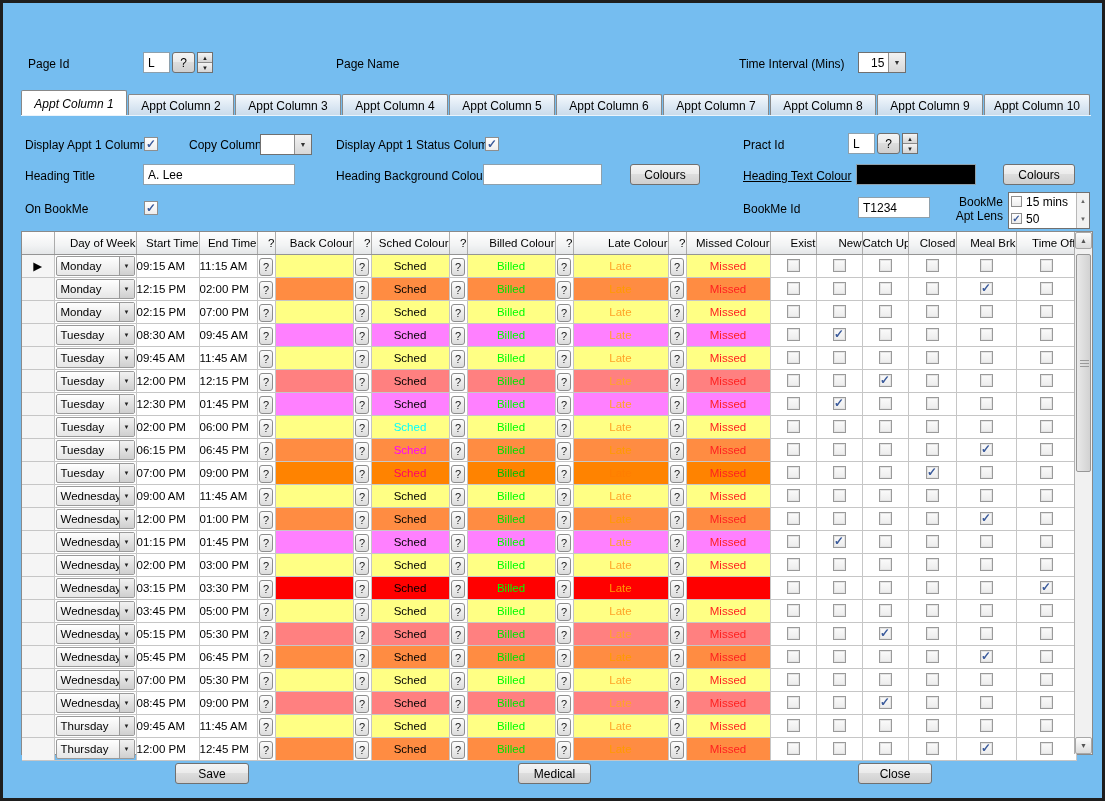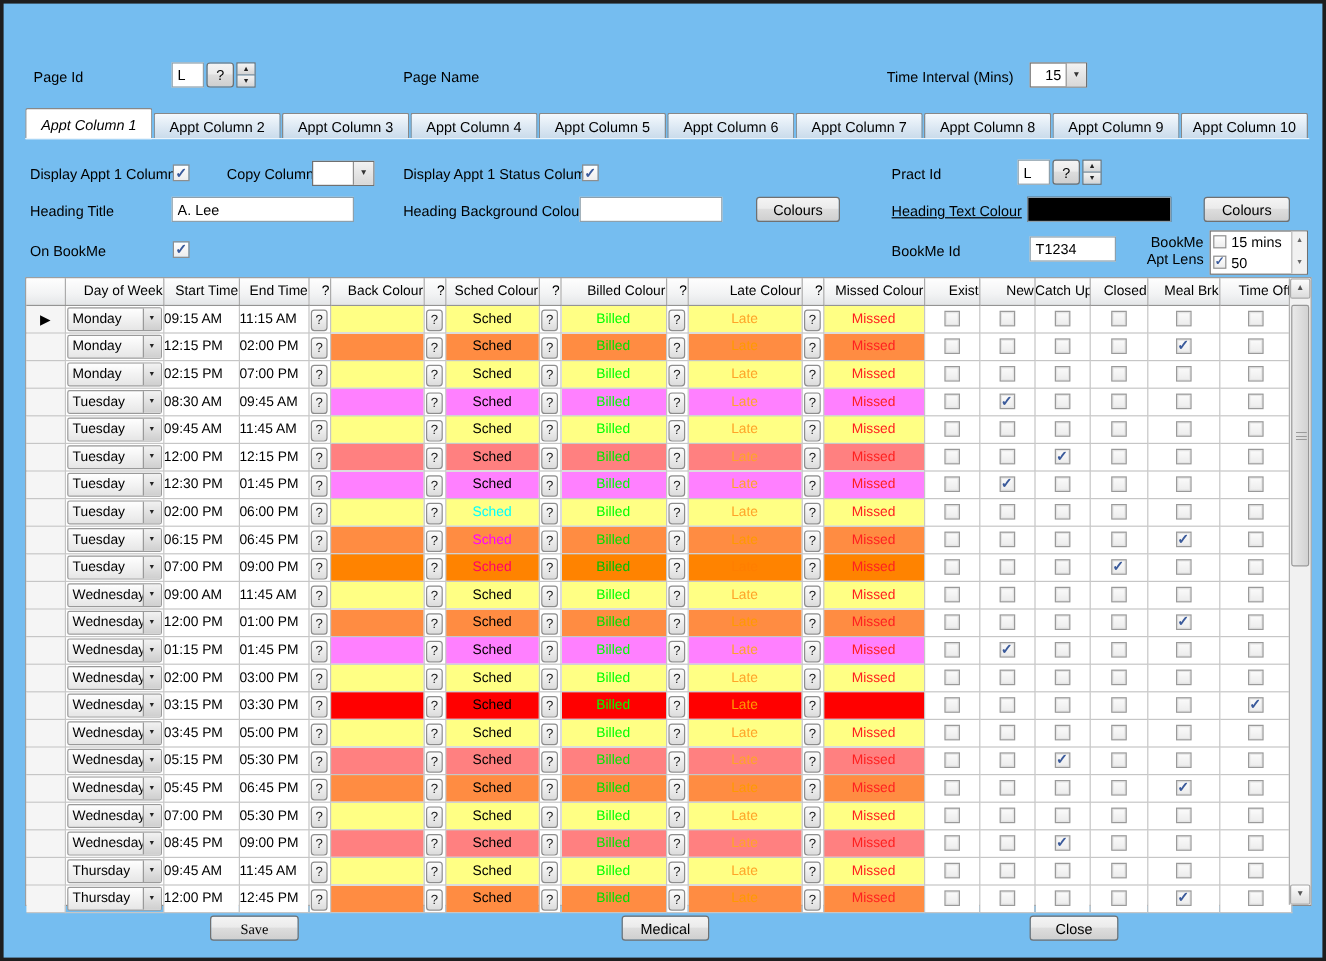--- a/index.html
+++ b/index.html
@@ -825,17 +825,17 @@
     </table>
     <div class="vsb">
       <div class="arr up">▲</div>
       <div class="thumb">
           <div class="grip"></div>
         </div>
       <div class="arr down">▼</div>
     </div>
   </div>
 
-  <div class="btn" style="left:172px;top:760px;width:74px;font-family:Liberation Serif, serif;">Save</div>
+  <div class="btn" style="left:172px;top:760px;width:74px;">Save</div>
   <div class="btn" style="left:515px;top:760px;width:73px;">Medical</div>
   <div class="btn" style="left:855px;top:760px;width:74px;">Close</div>
 
 </div>
 
 </body></html>

